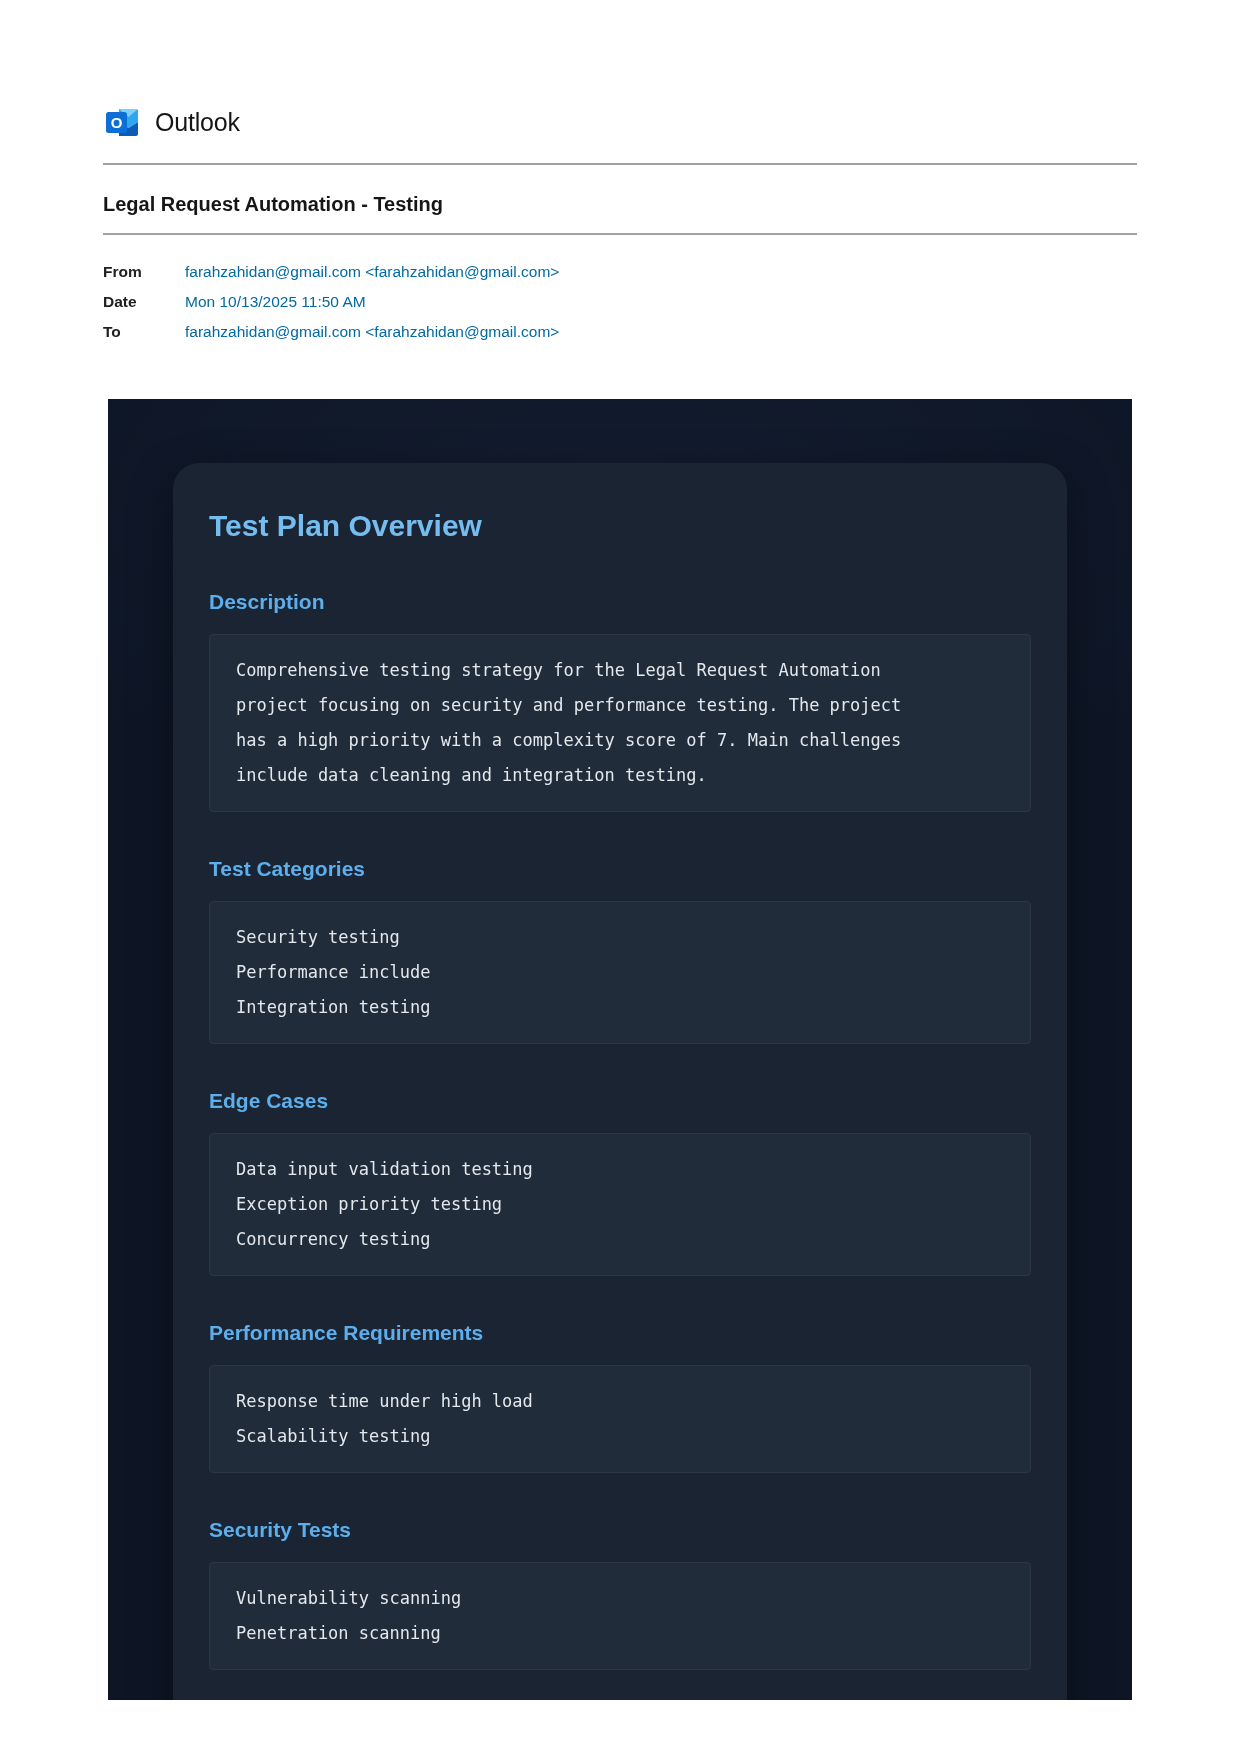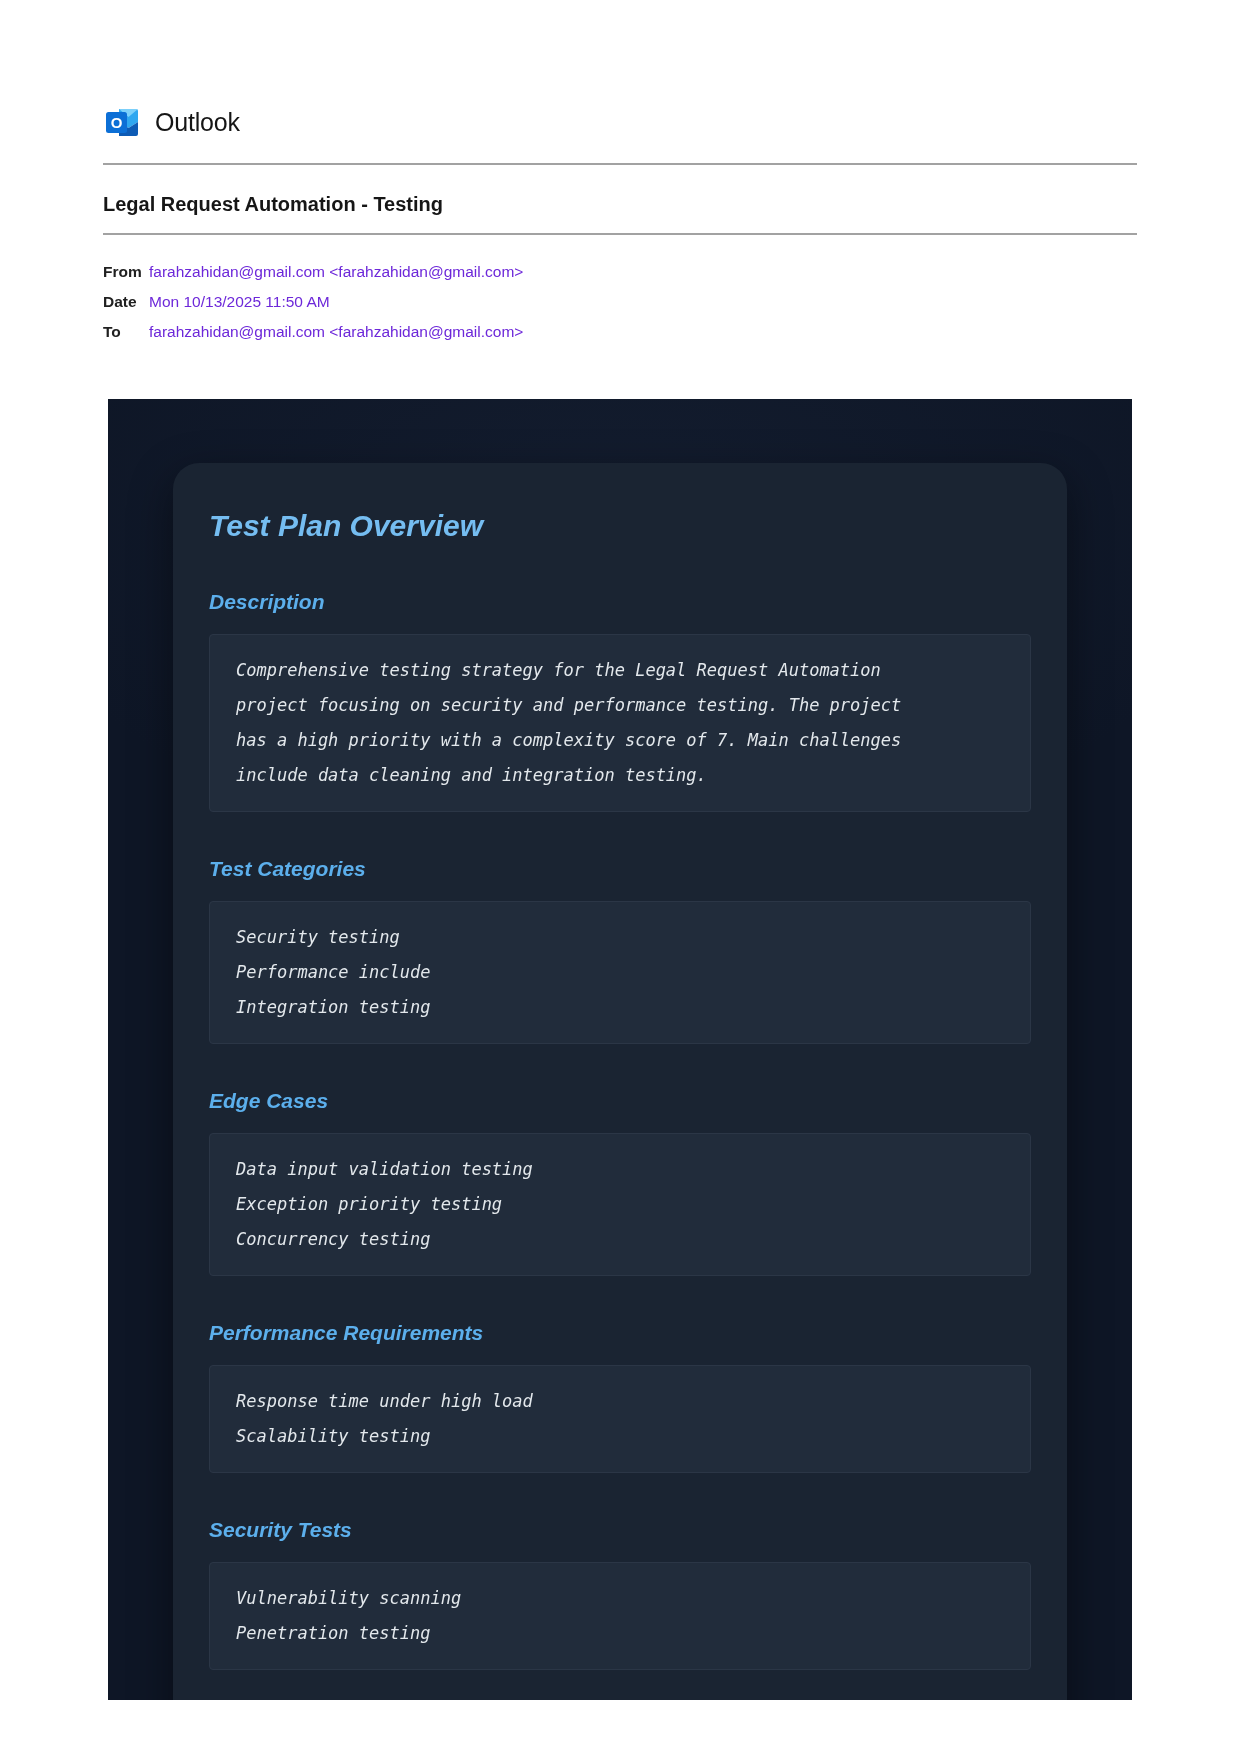--- a/index.html
+++ b/index.html
@@ -20,27 +20,26 @@
   }
   .header{padding:0 103px;}
   .brand{margin-top:103px;height:38px;display:flex;align-items:center;gap:14px;}
   .brand-name{font-size:25px;color:#151515;letter-spacing:-0.2px;}
   .rule{height:2px;background:#a2a2a2;border:none;}
   .rule-1{margin-top:22px;}
   .rule-2{margin-top:16px;}
   .subject{margin:26px 0 0 0;font-size:20px;line-height:26px;font-weight:bold;color:#161616;}
   .meta{margin-top:22px;display:grid;grid-template-columns:46px 1fr;column-gap:0;font-size:15.5px;line-height:30px;}
   .meta .label{font-weight:bold;color:#202020;}
-  .meta .value{color:#6d28d9;}
+  .meta .value{color:#0369a1;margin-left:36px;}
   .email-body{
     margin:52px auto 0;width:1024px;height:1301px;
     background:var(--body-bg-outer);
     background-image:radial-gradient(ellipse 900px 500px at 50% 120px, rgba(42,58,86,0.18), rgba(0,0,0,0) 70%);
     overflow:hidden;
-    font-style:italic;
   }
   .card{
     margin:64px auto 0;width:894px;min-height:1300px;
     background:var(--card-bg);
     border-radius:26px;
     padding:44px 36px;
     box-shadow:0 14px 44px rgba(0,0,0,0.45);
   }
   .card-title{margin:0;font-size:30px;line-height:38px;font-weight:bold;color:var(--accent-title);}
   .section-heading{margin:44px 0 19px 0;font-size:21px;line-height:26px;font-weight:bold;color:var(--accent-heading);}
@@ -113,17 +112,17 @@
           <div class="line">Concurrency testing</div>
         </div>
         <h3 class="section-heading">Performance Requirements</h3>
         <div class="code-box">
           <div class="line">Response time under high load</div>
           <div class="line">Scalability testing</div>
         </div>
         <h3 class="section-heading">Security Tests</h3>
         <div class="code-box">
           <div class="line">Vulnerability scanning</div>
-          <div class="line">Penetration testing</div>
+          <div class="line">Penetration scanning</div>
         </div>
       </div>
   </div>
 </div>
 
 </body></html>

